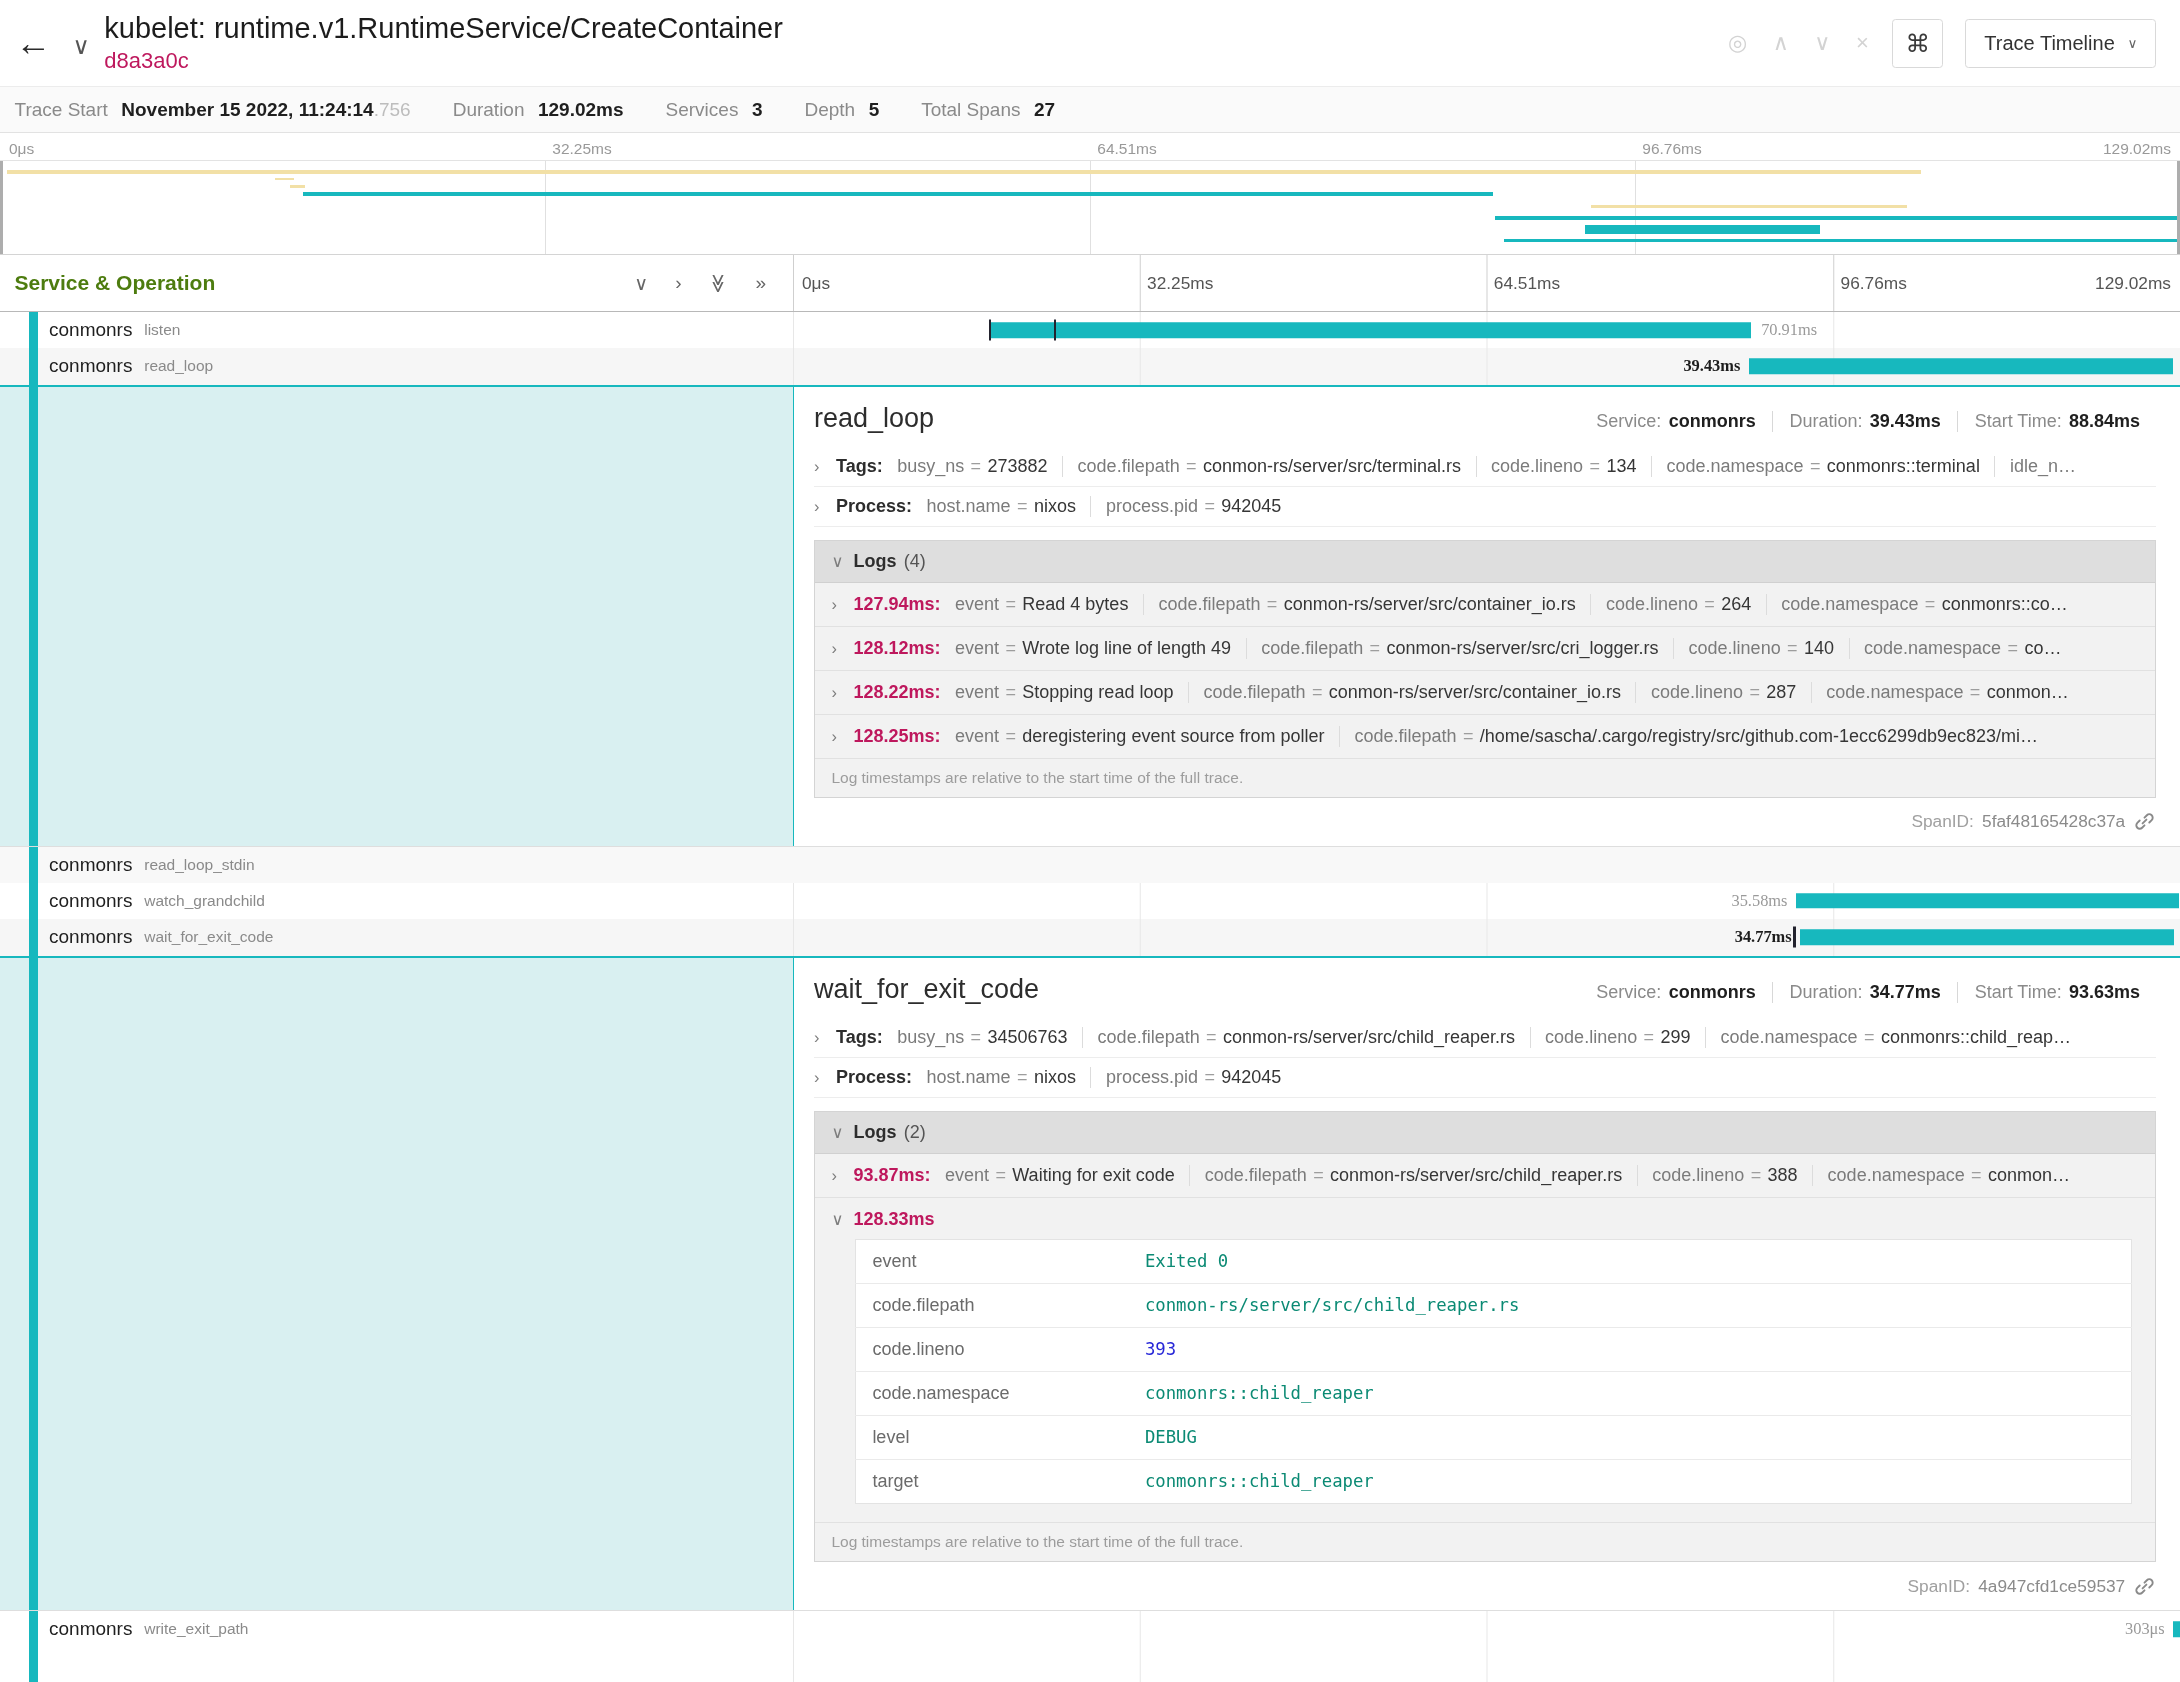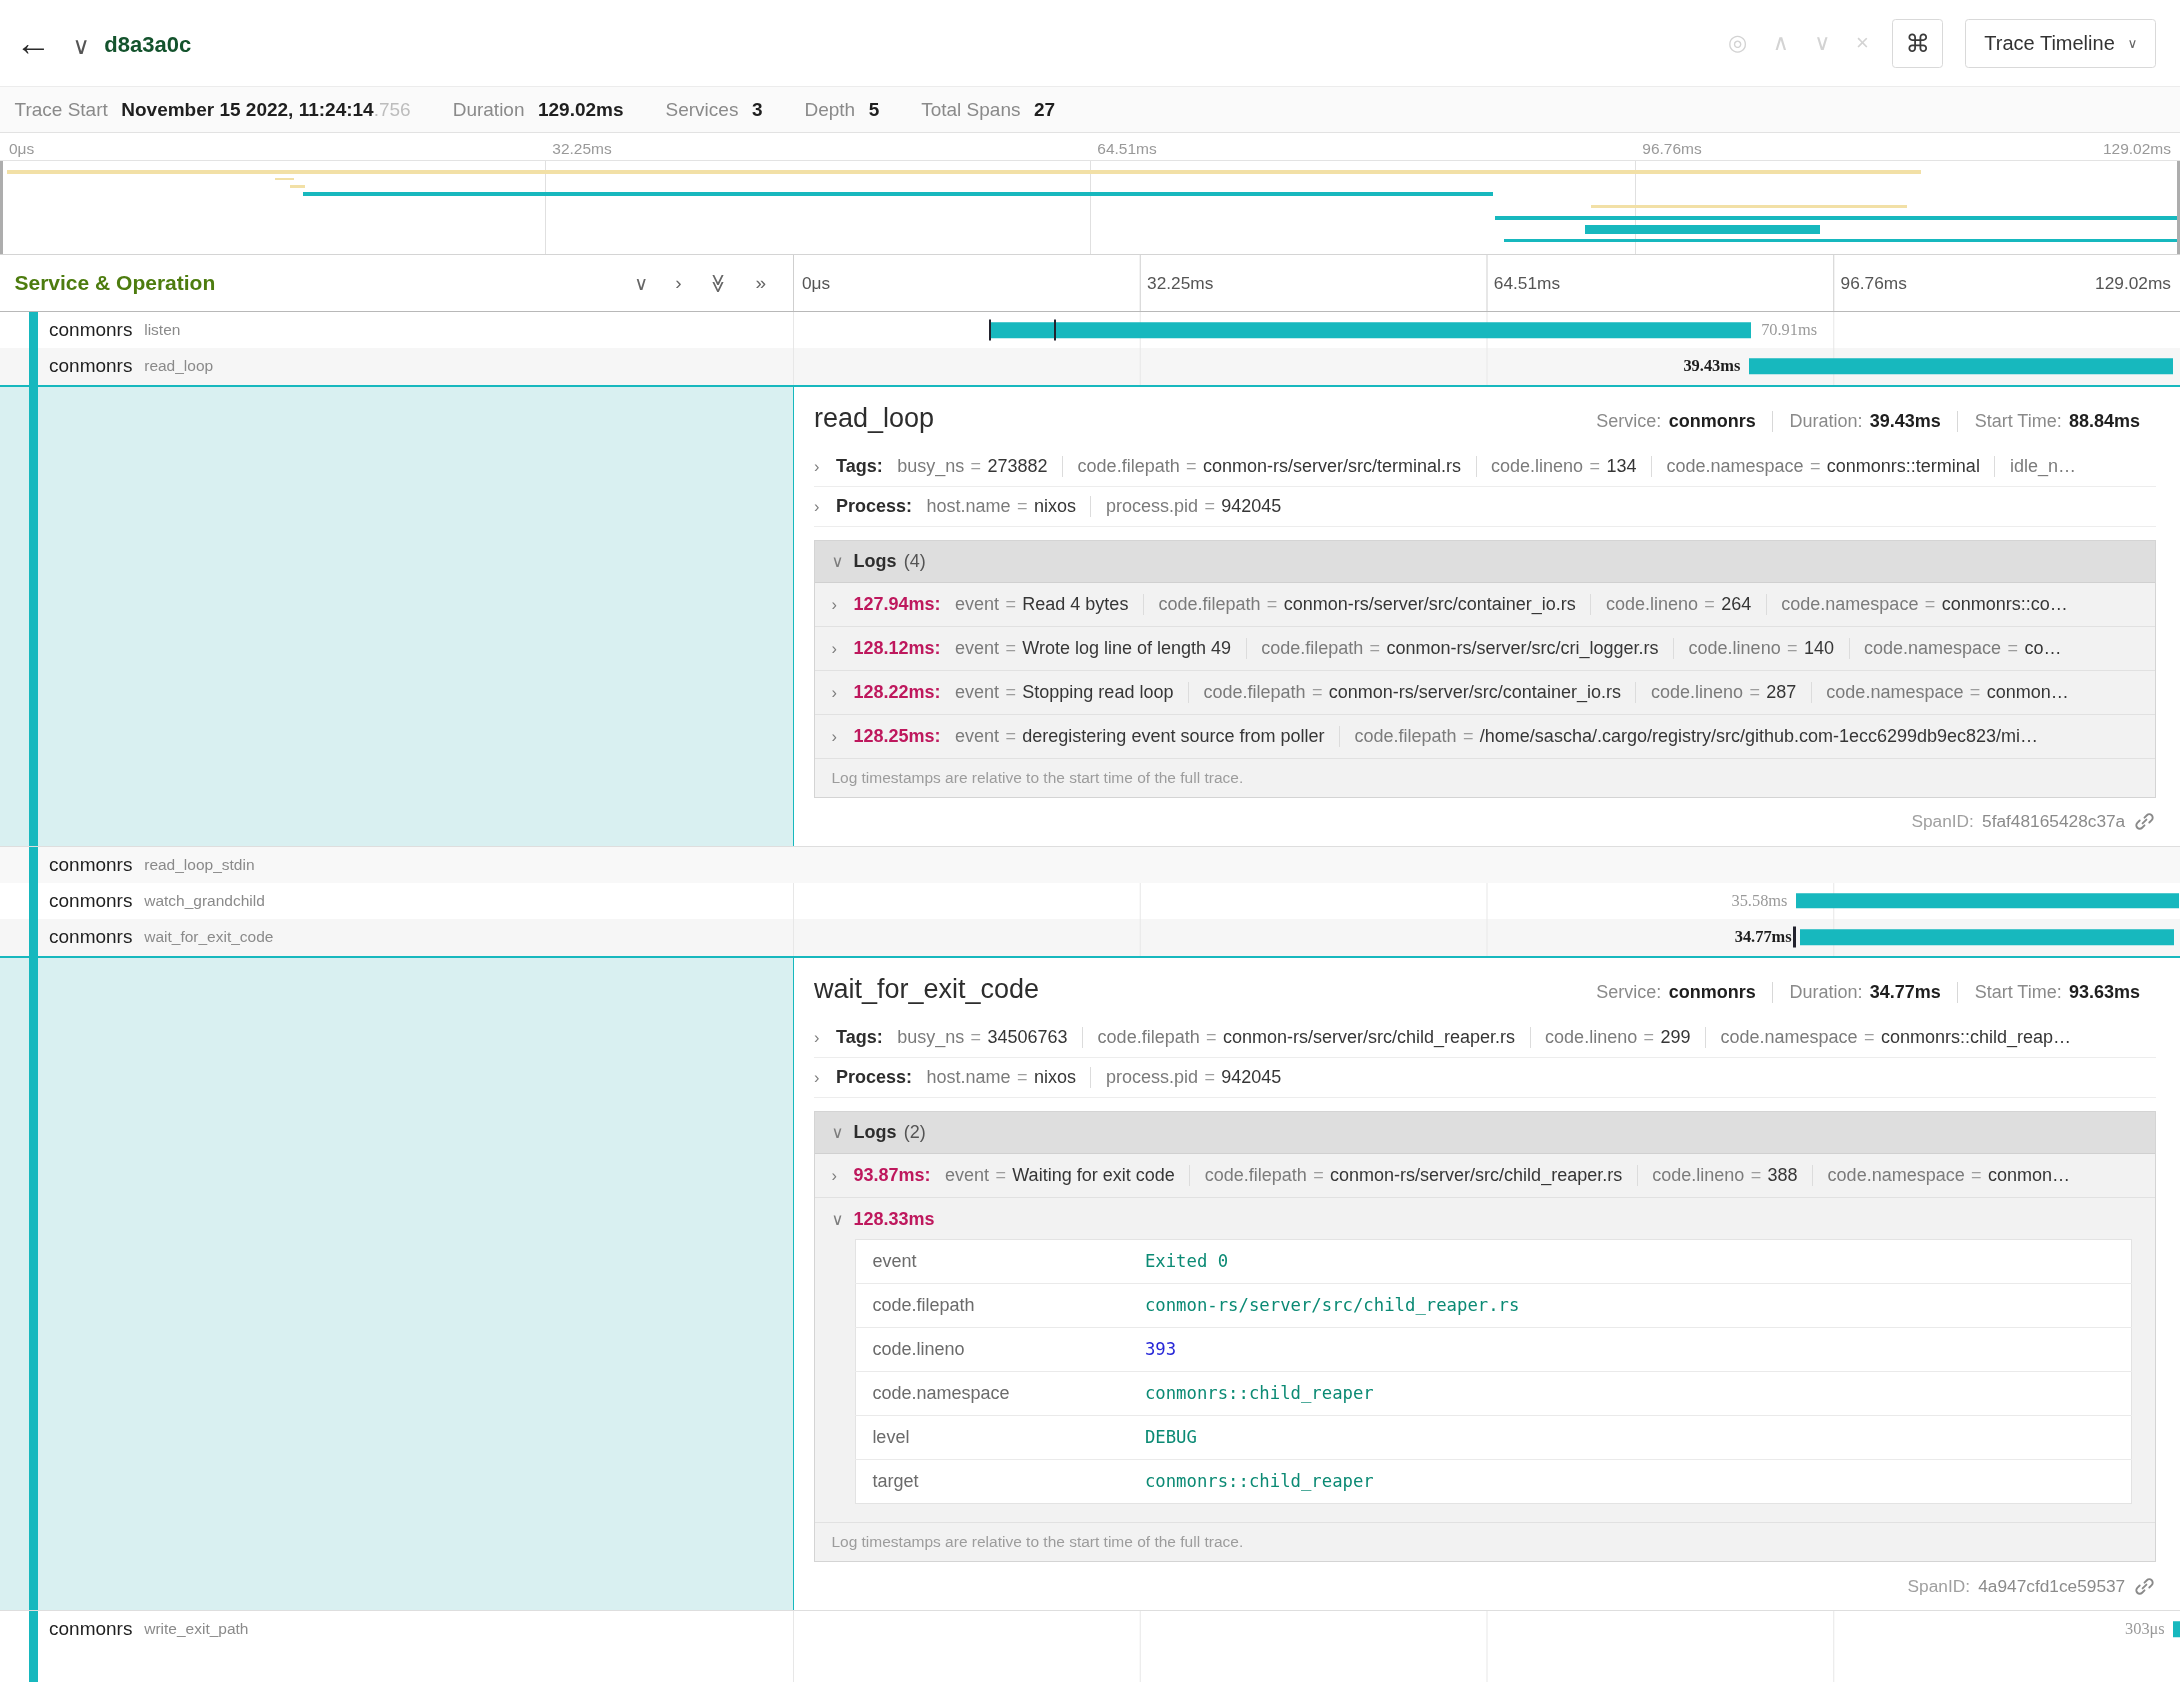--- a/index.html
+++ b/index.html
@@ -6,21 +6,21 @@
   html,body { background:#fff; }
   body { font-family:"Liberation Sans", sans-serif; color:#333; }
   .app { width:2180px; height:1683px; overflow:hidden; display:flex; flex-direction:column; background:#fff; }
 
   
   .topbar { height:87px; display:flex; align-items:center; padding:0 23.6px 0 0; border-bottom:0.9px solid #ececec; background:#fff; }
   .back-btn { width:67px; height:87px; background:none; border:none; font-size:36px; color:#2b2b2b; cursor:pointer; }
   .collapse-btn { background:none; border:none; font-size:23.6px; color:#555; margin:5.5px 14.5px 0 5.5px; cursor:pointer; }
   .title-wrap { display:flex; flex-direction:column; justify-content:center; }
   .trace-title { font-size:29px; font-weight:400; color:#1c1c1c; line-height:1.15; }
-  .trace-id { font-size:22px; color:#14532d; margin-top:3.6px;font-weight:bold; }
+  .trace-id { font-size:22px; color:#be185d; margin-top:3.6px; }
   .spacer { flex:1; }
   .find-input { width:459px; height:47px; background:#f5f5f5; border:0.9px solid #e2e2e2; border-radius:2.7px; padding:0 16.4px; font-size:20px; font-family:"Liberation Sans", sans-serif; color:#333; outline:none; }
   .find-input::placeholder { color:#b9b9b9; }
   .find-icons { display:flex; align-items:center; gap:25.5px; margin:0 23.6px 0 18px; }
   .find-icon { font-size:22px; color:#d3d3d3; cursor:default; }
   .cmd-btn { width:51px; height:49px; border:0.9px solid #d9d9d9; border-radius:3.6px; background:#fff; font-size:24.5px; color:#3a3a3a; cursor:pointer; }
   .view-btn { height:49px; margin-left:22px; border:0.9px solid #d9d9d9; border-radius:3.6px; background:#fff; display:flex; align-items:center; gap:12.7px; padding:0 18px; font-size:20px; color:#333; cursor:pointer; font-family:"Liberation Sans", sans-serif; }
   .view-chevron { font-size:13.6px; color:#666; }
 
   
@@ -107,20 +107,21 @@
 </style>
 </head>
 <body>
 
 <div class="app">
 
   <header class="topbar">
     <button class="back-btn"><span>←</span></button>
     <button class="collapse-btn"><span>∨</span></button>
     <div class="title-wrap">
+      <h1 class="trace-title">kubelet: runtime.v1.RuntimeService/CreateContainer</h1>
       <div class="trace-id">d8a3a0c</div>
     </div>
     <div class="spacer"></div>
     <div class="find-icons">
       <span class="find-icon">◎</span>
       <span class="find-icon">∧</span>
       <span class="find-icon">∨</span>
       <span class="find-icon">×</span>
     </div>
     <button class="cmd-btn">⌘</button>

